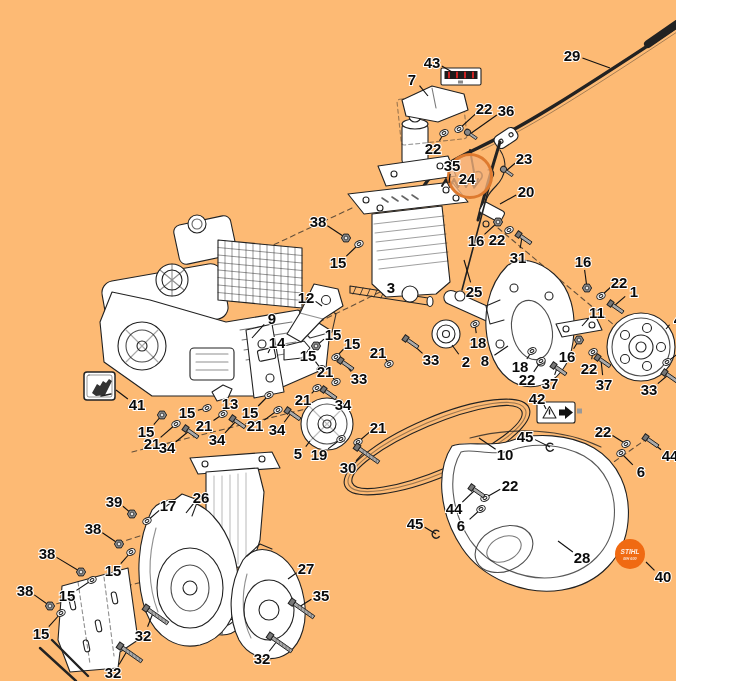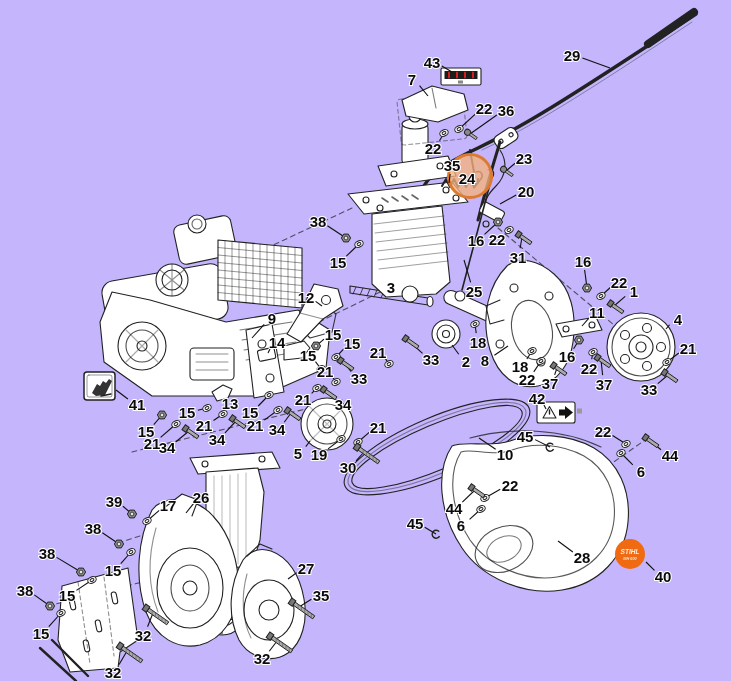--- a/index.html
+++ b/index.html
@@ -1,16 +1,16 @@
 <!DOCTYPE html>
 <html><head>
 <meta charset="utf-8">
 <style>
   html,body{margin:0;padding:0;background:#fff;}
-  .stage{position:relative;width:731px;height:681px;background:#c4b5fd;overflow:hidden;
+  .stage{position:relative;width:676px;height:681px;background:#fdba74;overflow:hidden;
          font-family:"Liberation Sans",sans-serif;}
   svg{position:absolute;left:0;top:0;}
   .art{stroke:#222;fill:none;stroke-width:1.1;stroke-linejoin:round;stroke-linecap:round;}
   text.co{font-family:"Liberation Sans",sans-serif;font-weight:bold;font-size:15px;fill:#0a0a0a;
           text-anchor:middle;dominant-baseline:central;paint-order:stroke;stroke:#fff;stroke-width:2px;}
   text.brand{font-family:"Liberation Sans",sans-serif;font-weight:bold;font-style:italic;
              text-anchor:middle;dominant-baseline:central;}
 </style>
 </head>
 <body>

